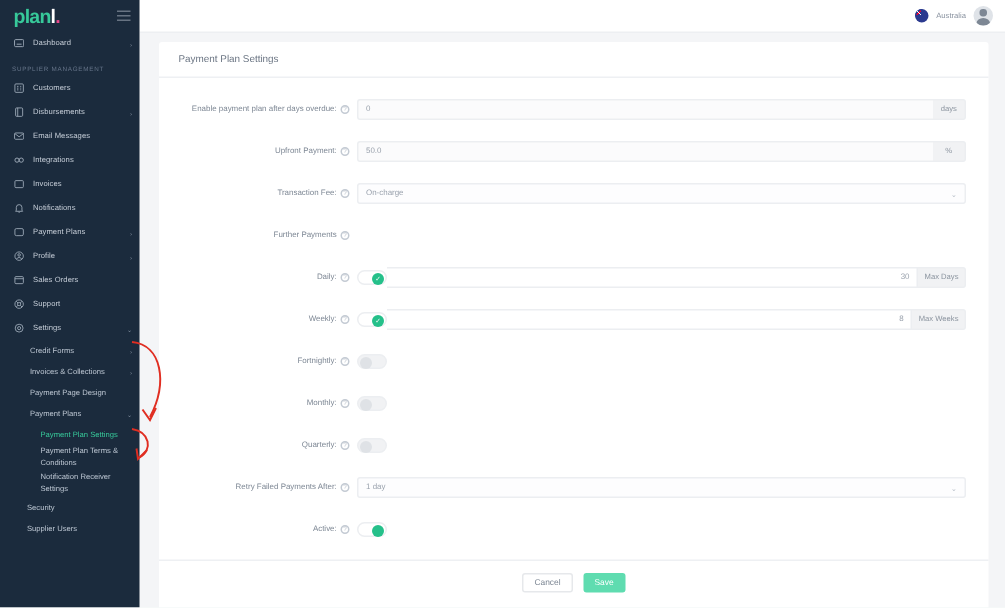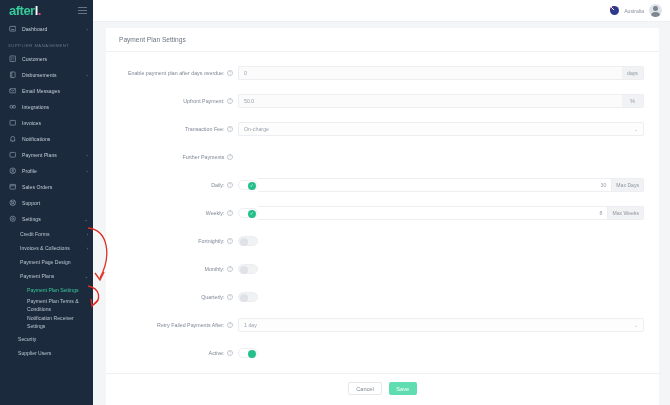--- a/index.html
+++ b/index.html
@@ -187,21 +187,21 @@
   .btn.save { background: #5fdcb0; color: #ffffff; }
 </style>
 </head>
 <body>
 
 <div id="app">
 
   <nav class="sidebar">
 
     <div class="logo-row">
-      <div class="logo-text"><span class="g">after</span><span class="w">l</span><span class="d">.</span></div>
+      <div class="logo-text"><span class="g">plan</span><span class="w">l</span><span class="d">.</span></div>
       <span class="burger">
           <i></i>
           <i></i>
           <i></i>
         </span>
     </div>
 
     <div class="nav-item">
       <span class="ico">
         <svg viewBox="0 0 16 16" fill="none" stroke="currentColor" stroke-width="1.4">

